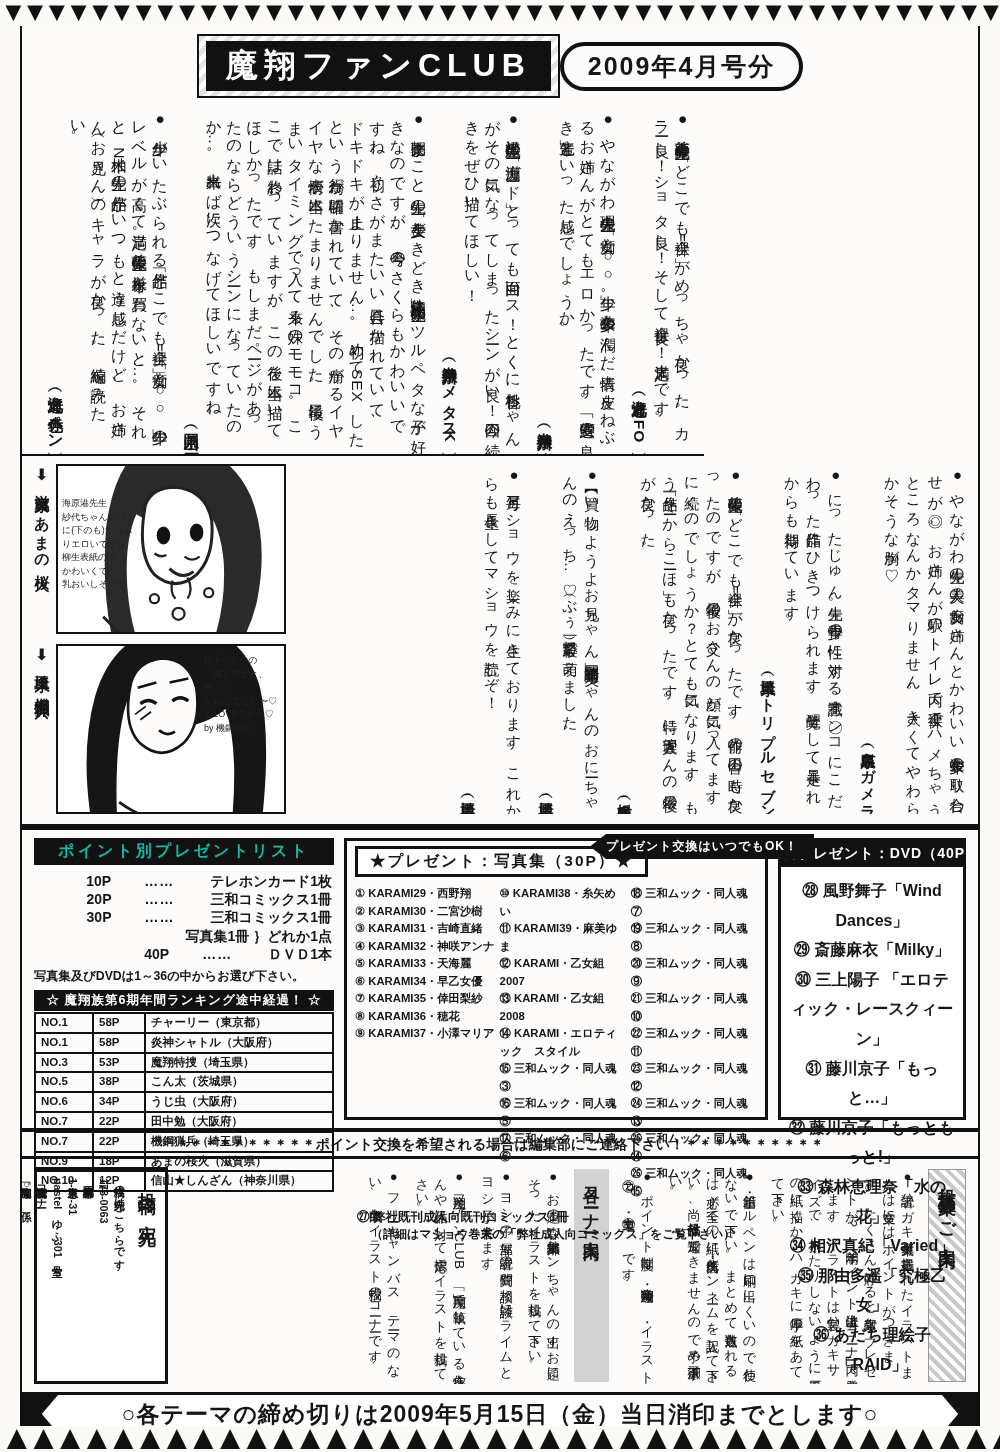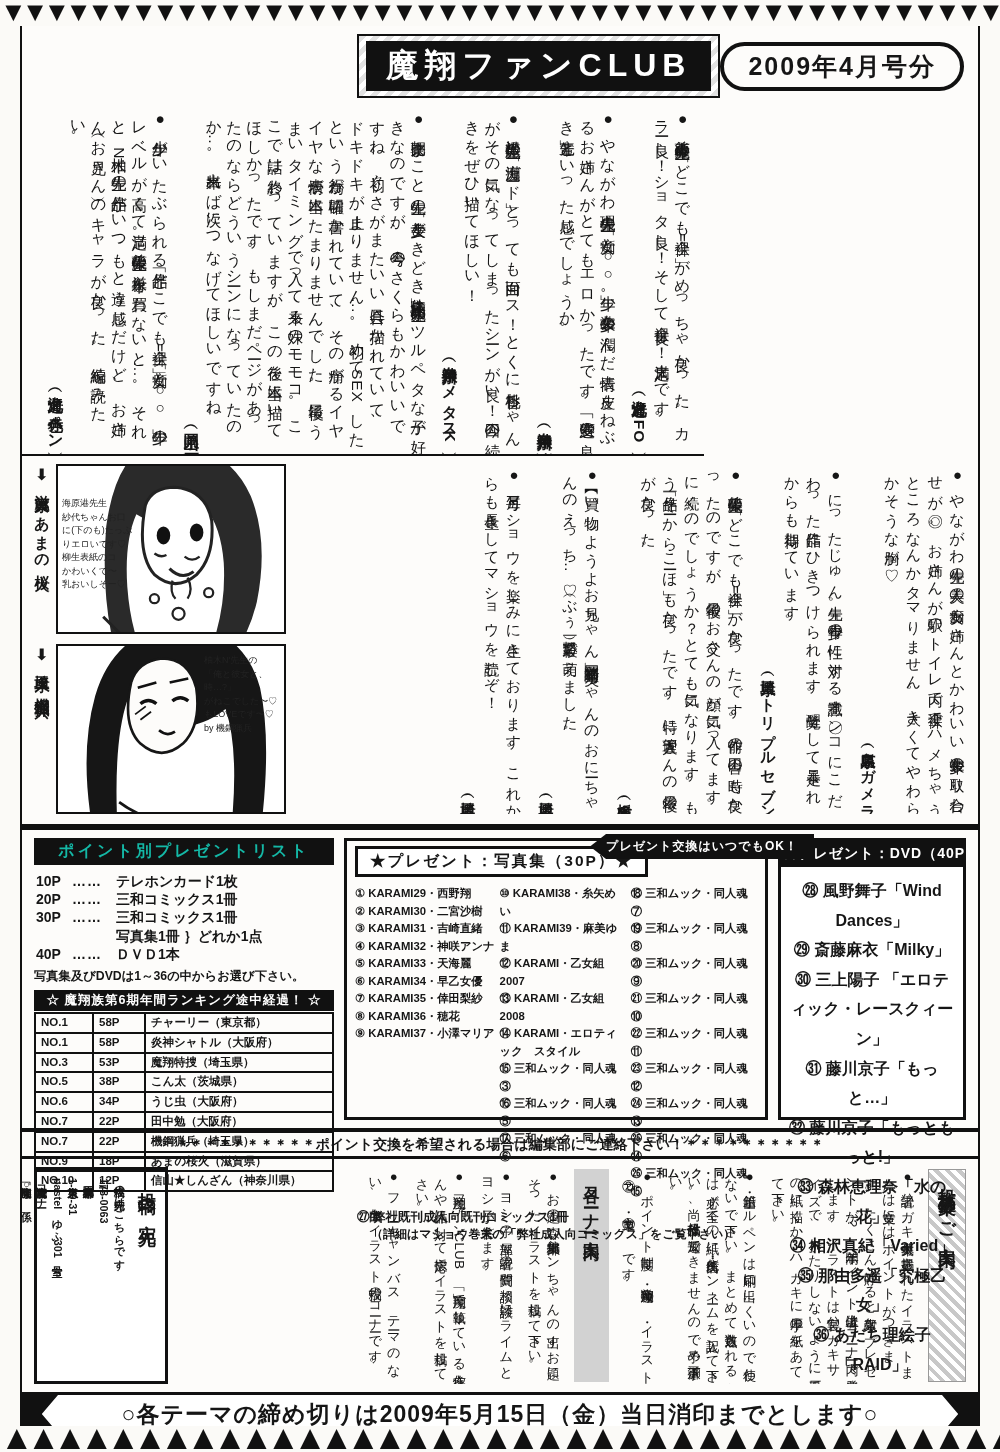--- a/index.html
+++ b/index.html
@@ -4,21 +4,21 @@
 <style>
   html,body{margin:0;padding:0;background:#888;}
   .page{width:1000px;height:1452px;background:#fbfaf7;position:relative;overflow:hidden;
         font-family:"Liberation Sans",sans-serif;color:#161616;margin:0 auto;}
   .tri-row{text-align:center;overflow:hidden;white-space:nowrap;color:#111;}
   .tri-top{height:26px;line-height:24px;font-size:27px;letter-spacing:-5px;}
   .tri-bottom{height:26px;line-height:23px;font-size:34px;letter-spacing:-7px;}
   .frame{margin:0 20px;border-left:2px solid #111;border-right:2px solid #111;height:1400px;
          box-sizing:border-box;overflow:hidden;background:#fdfcfa;}
 
-  .header-row{height:68px;display:flex;align-items:center;justify-content:flex-end;padding:6px 14px 0;}
+  .header-row{height:68px;display:flex;align-items:center;justify-content:center;padding:6px 14px 0;}
   .title-wrap{background:repeating-linear-gradient(135deg,#e2e2e2 0 5px,#fff 5px 10px);
               border:2px solid #111;padding:5px 7px;}
   .title-box{background:#111;color:#fff;font-size:32px;font-weight:bold;letter-spacing:6px;
              padding:3px 20px;white-space:nowrap;}
   .date-pill{border:4px solid #111;border-radius:26px;font-size:25px;font-weight:bold;
              padding:4px 24px;letter-spacing:2px;white-space:nowrap;}
 
   .vflow{writing-mode:vertical-rl;overflow:hidden;}
   .block1{height:356px;border-bottom:2px solid #111;box-sizing:border-box;padding:10px 12px;}
   .comment{font-size:15.5px;line-height:1.32;margin-block-end:11px;font-weight:500;letter-spacing:1px;}
@@ -35,21 +35,21 @@
   .cap1{left:4px;top:22px;width:80px;margin-top:9px;}
   .cap2{right:2px;top:8px;width:78px;text-align:left;}
   .block2-comments{flex:1;padding-top:2px;}
   .block2-comments .comment{font-size:15px;line-height:1.45;}
 
   .present-section{height:298px;display:flex;gap:10px;padding:8px 12px;box-sizing:border-box;position:relative;}
   .left-col{width:300px;flex:none;}
   .pl-title{background:#111;color:#14b8a6;font-weight:bold;font-size:16px;text-align:center;
             padding:3px 0;letter-spacing:3px;}
   .point-rows{padding:7px 2px 2px;font-weight:bold;font-size:14px;}
-  .point-row{display:flex;gap:0;line-height:1.3;}
+  .point-row{display:flex;gap:22px;line-height:1.3;justify-content:flex-end;}
   .point-row .pt{width:36px;flex:none;}
   .point-row .dots{width:44px;flex:none;letter-spacing:1px;}
   .pl-note{font-weight:bold;font-size:12.3px;margin:3px 0 5px;}
   .rank-title{background:#111;color:#fff;font-size:12.5px;font-weight:bold;text-align:center;
               padding:2px 0;letter-spacing:1px;}
   table.rank{width:100%;border-collapse:collapse;margin-top:1px;}
   table.rank td{border:2px solid #111;font-weight:bold;font-size:11.5px;padding:0 5px;line-height:1.55;white-space:nowrap;}
   td.rk{width:46px;}  td.pp{width:40px;text-align:left;}
   td.nm{font-size:12.5px;}
 

